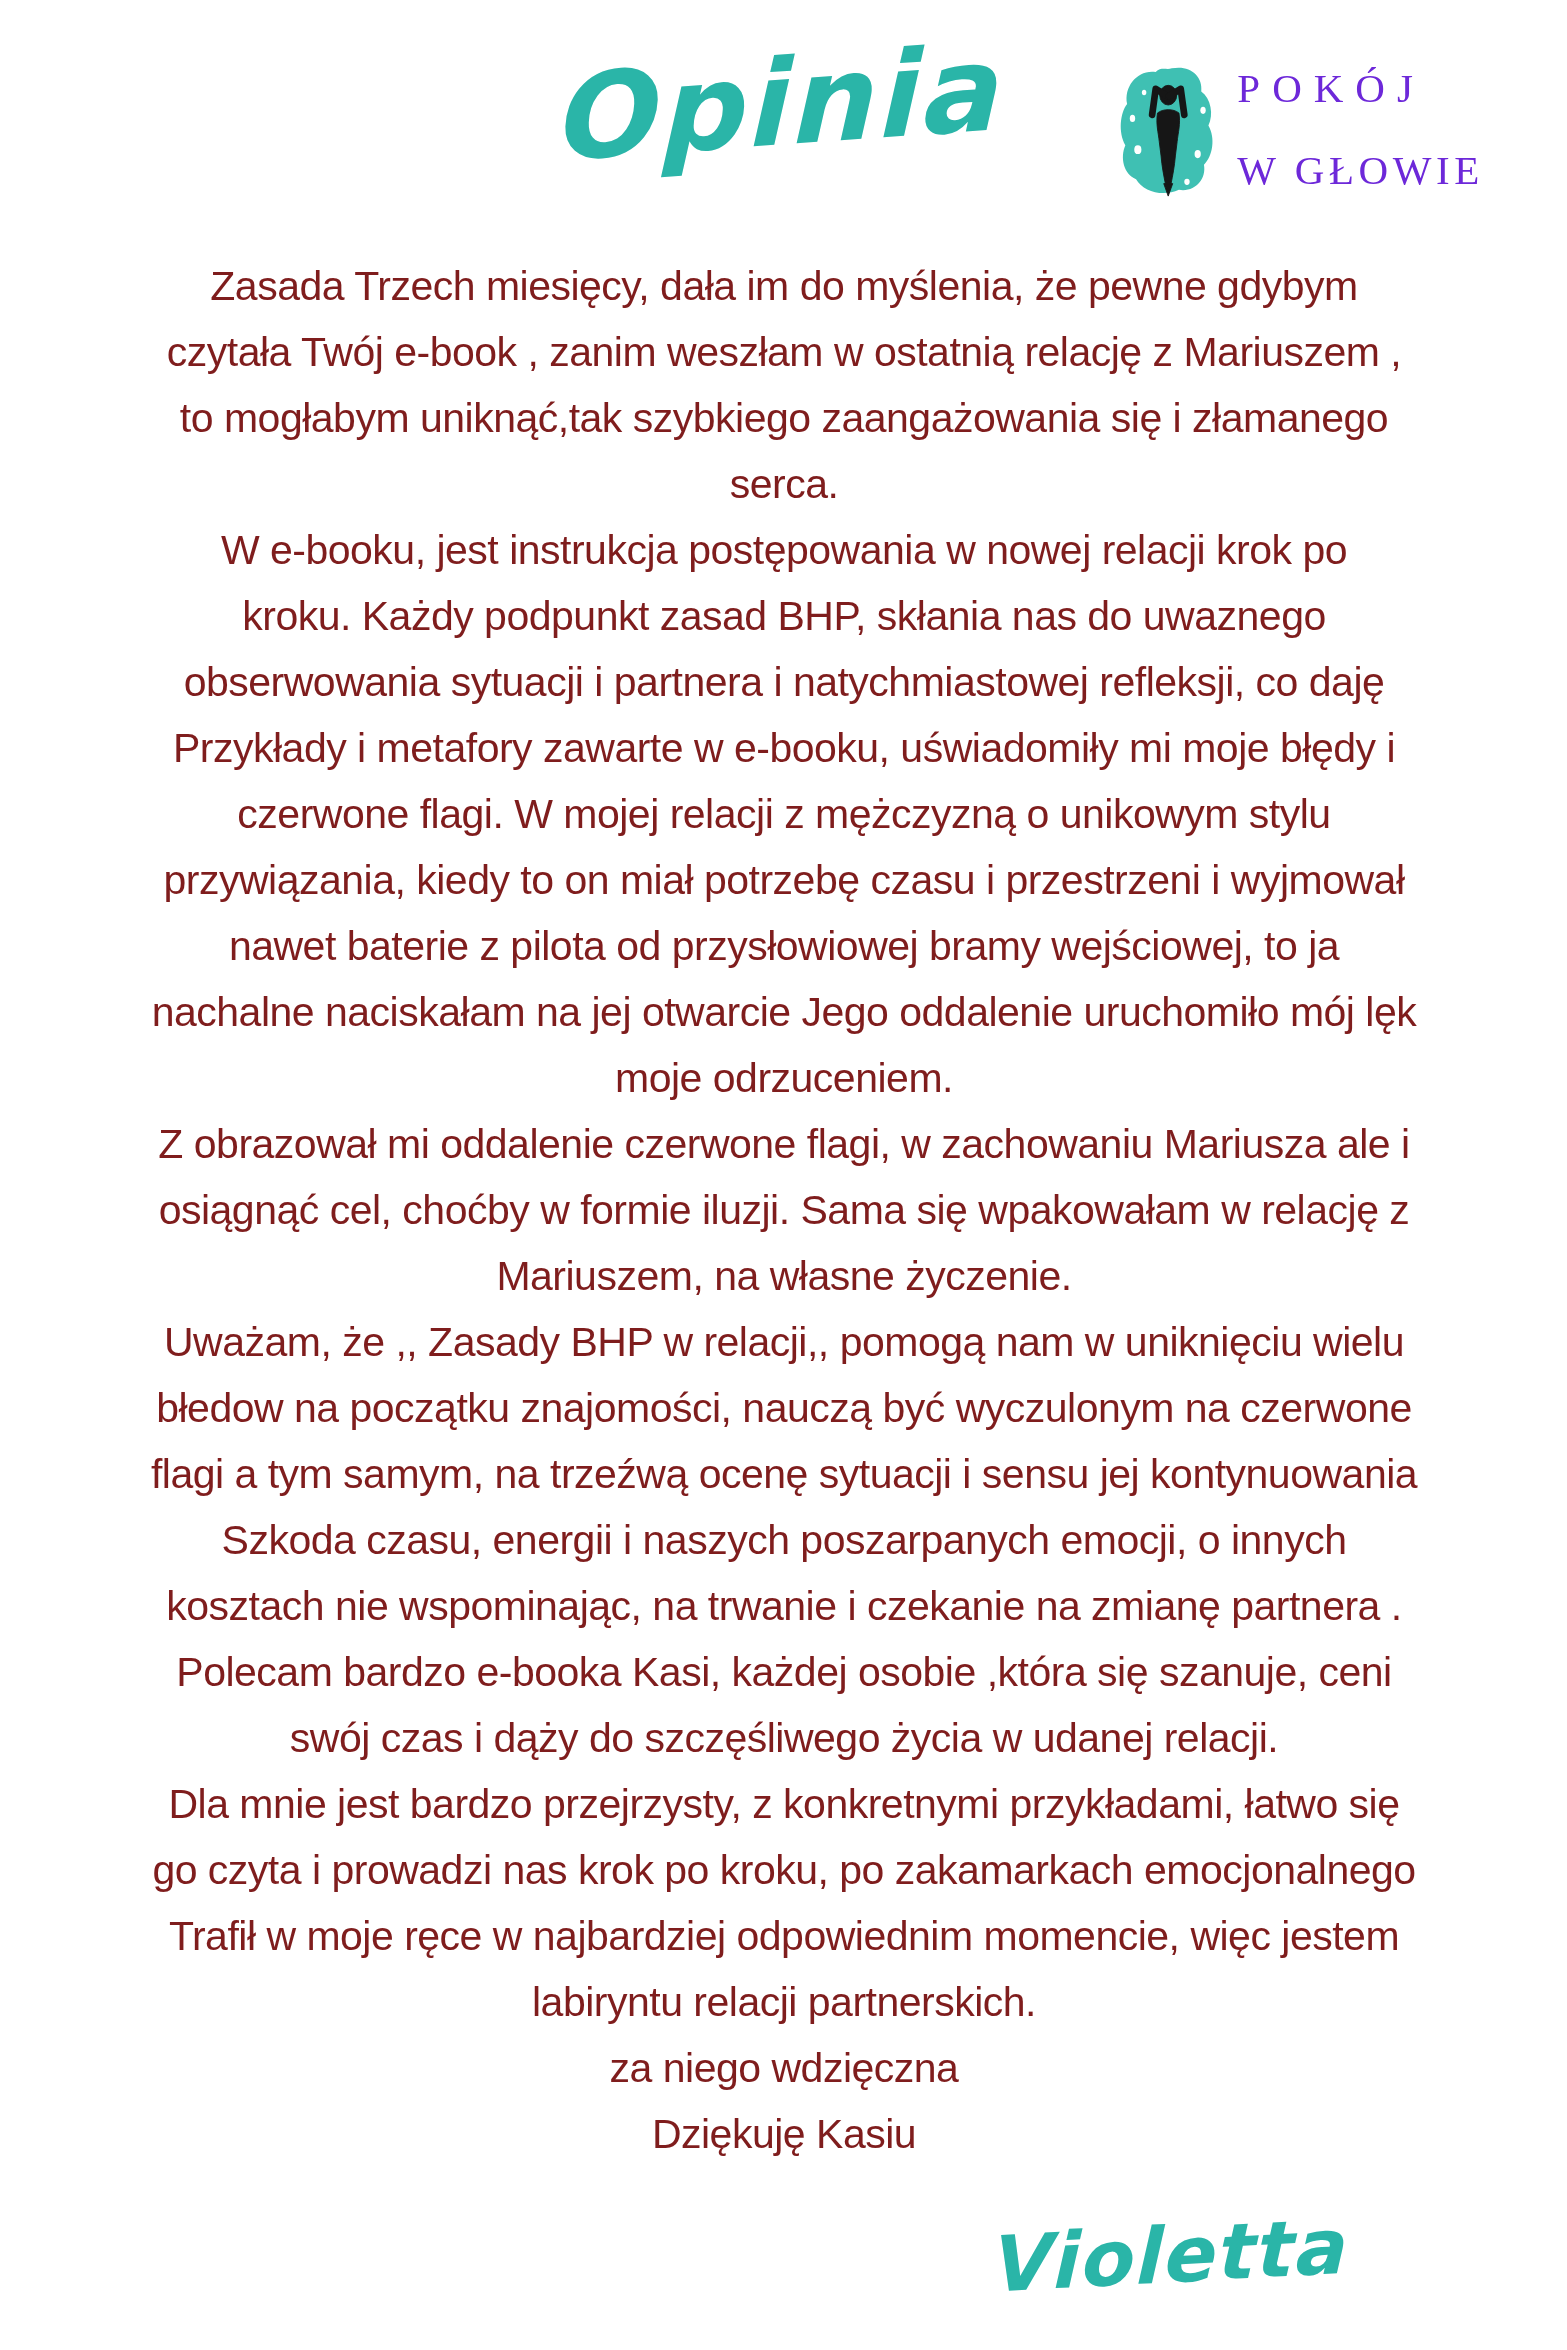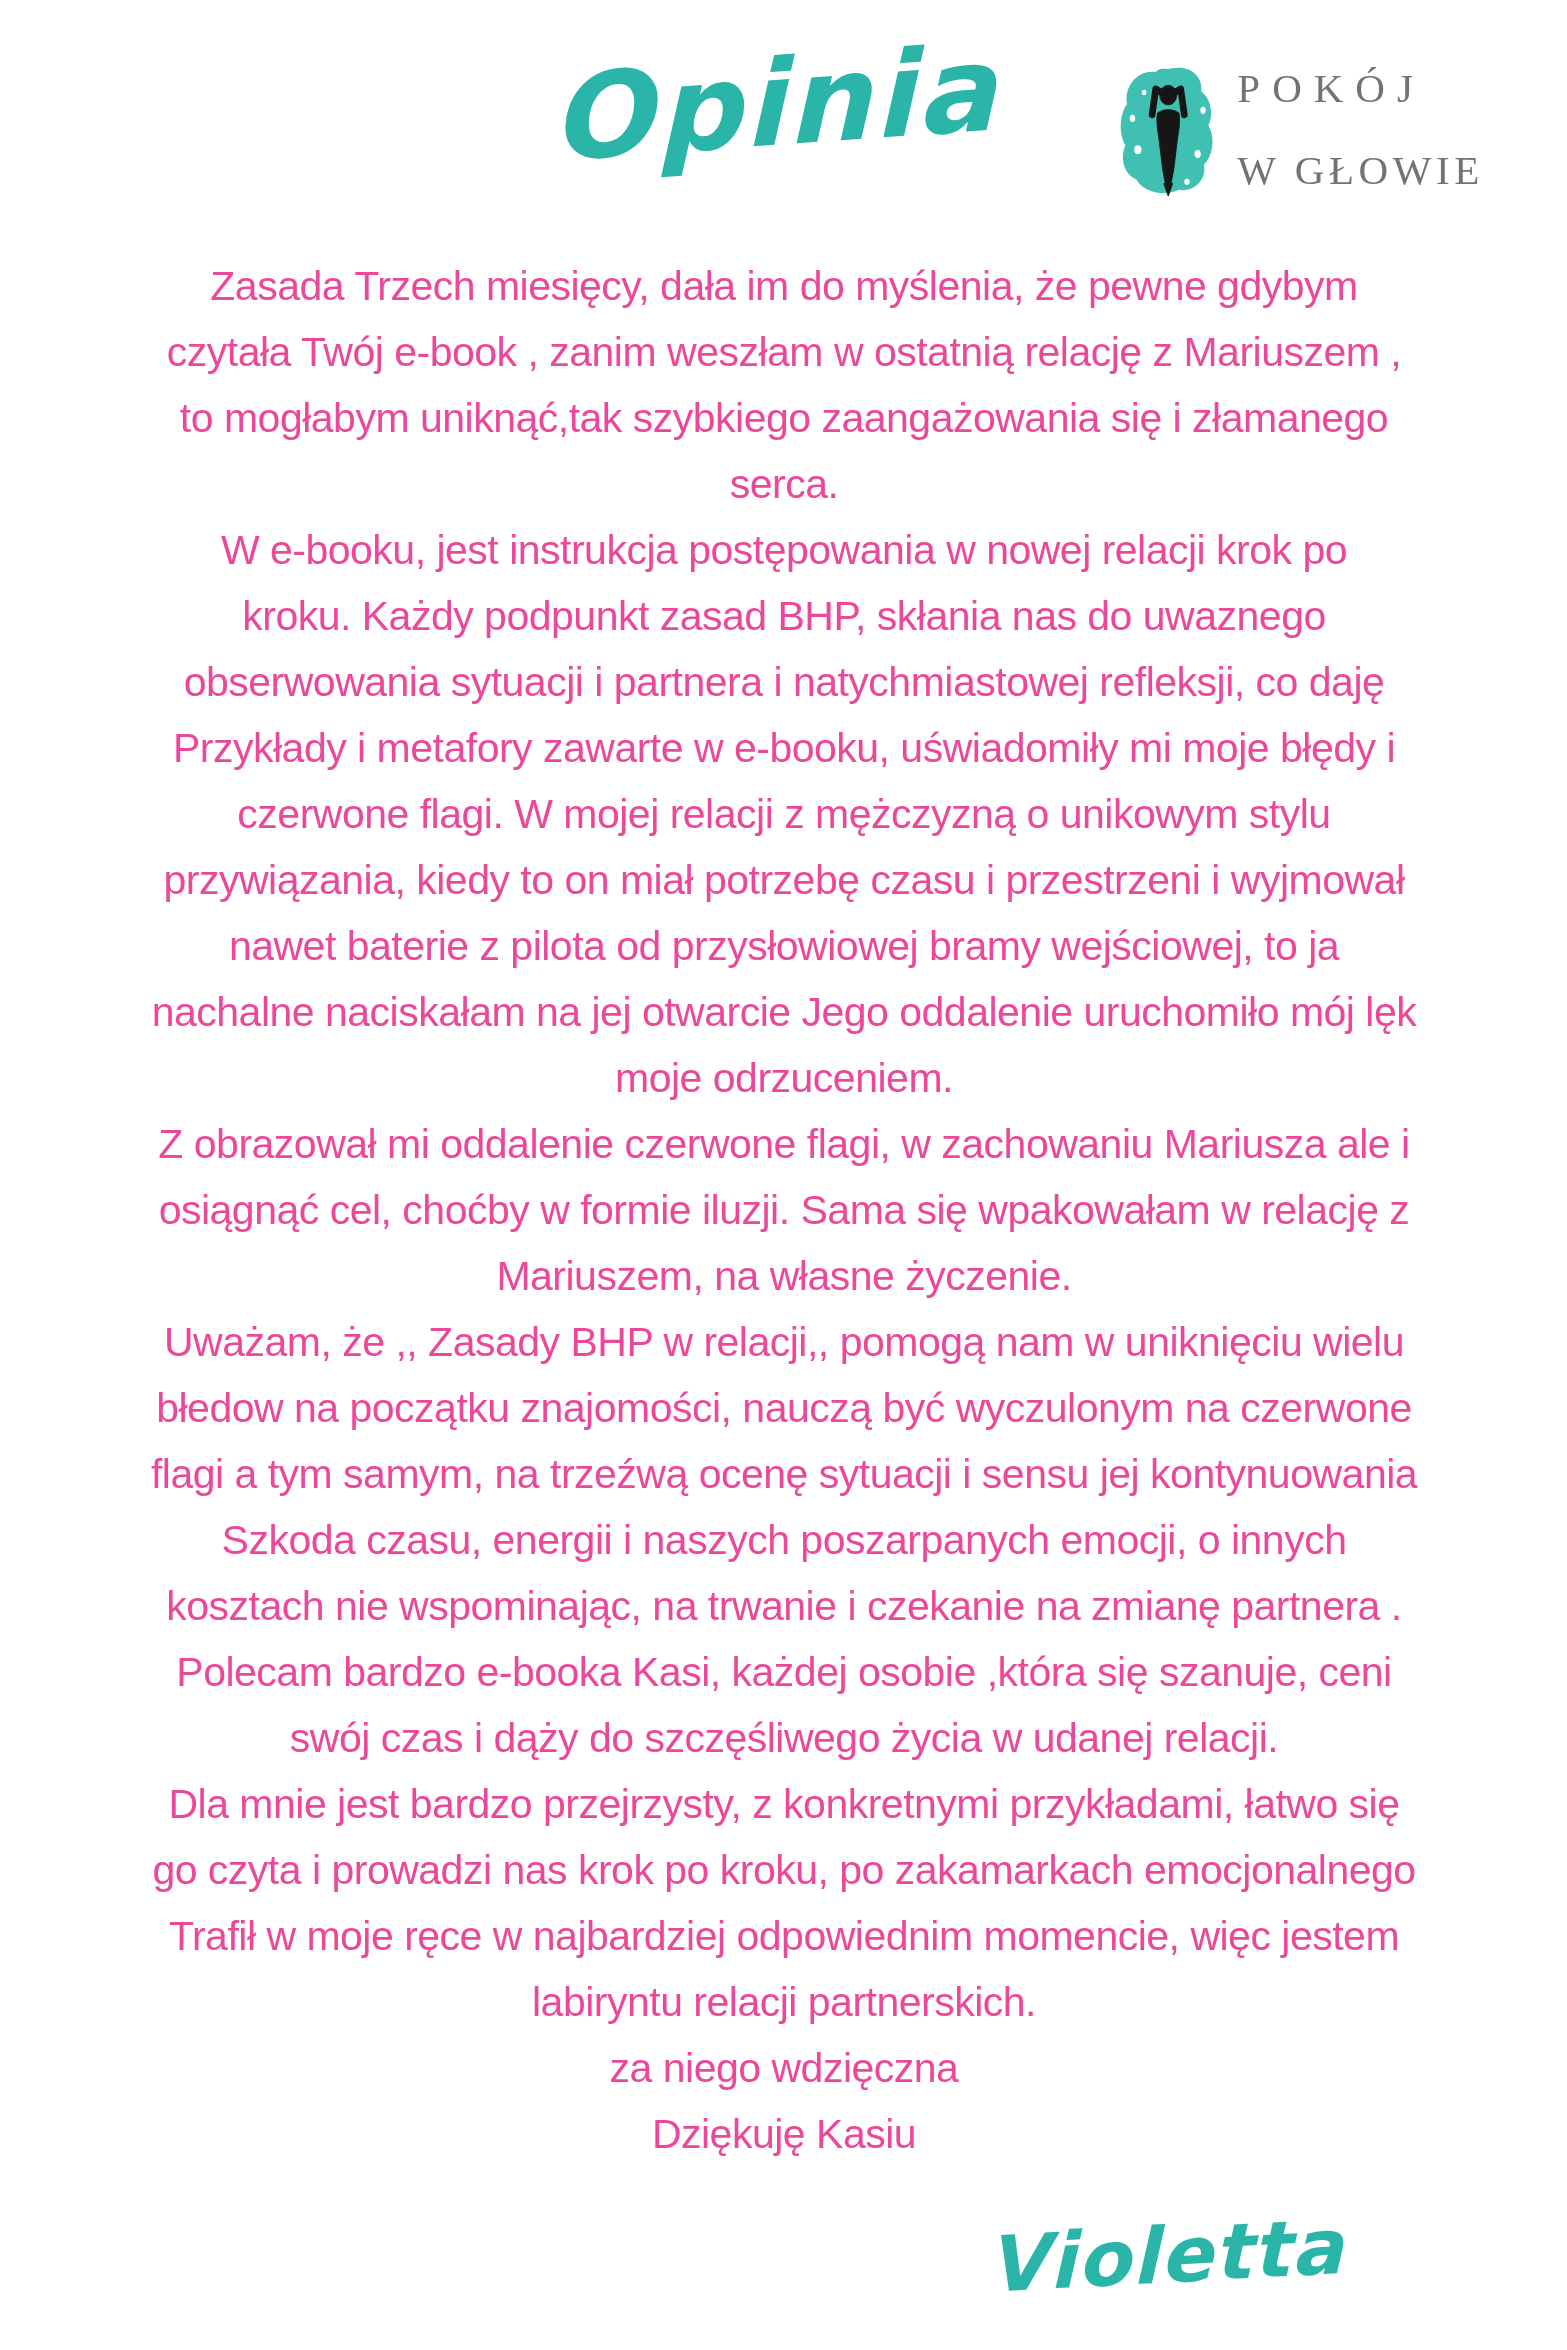--- a/index.html
+++ b/index.html
@@ -111,27 +111,27 @@
       <g id="figure" fill="#161616" stroke="#161616">
         <ellipse cx="58" cy="36" rx="9.5" ry="11"></ellipse>
         <path d="M40,58 L44,29 L57,37" fill="none" stroke-width="7.5" stroke-linecap="round" stroke-linejoin="round"></path>
         <path d="M76,58 L72,29 L59,37" fill="none" stroke-width="7.5" stroke-linecap="round" stroke-linejoin="round"></path>
         <path d="M46,56 C52,51 64,51 70,56 C72,68 69,78 68,88 L66,104
                  C65,116 63,126 61,136 L55,136 C53,126 51,116 50,104
                  L48,88 C47,78 44,68 46,56 Z"></path>
         <path d="M53,135 L63,135 L58,149 Z"></path>
       </g>
     </svg>
-    <div class="logo-text" style="color: #737373;">
+    <div class="logo-text" style="color: #6d28d9;">
       <div class="l1">POKÓJ</div>
       <div class="l2">W GŁOWIE</div>
     </div>
   </div>
 
-  <div class="body-text" style="color: #ec4899;">
+  <div class="body-text" style="color: #7f1d1d;">
       <div class="line">Zasada Trzech miesięcy, dała im do myślenia, że pewne gdybym</div>
       <div class="line">czytała Twój e-book , zanim weszłam w ostatnią relację z Mariuszem ,</div>
       <div class="line">to mogłabym uniknąć,tak szybkiego zaangażowania się i złamanego</div>
       <div class="line">serca.</div>
       <div class="line">W e-booku, jest instrukcja postępowania w nowej relacji krok po</div>
       <div class="line">kroku. Każdy podpunkt zasad BHP, skłania nas do uwaznego</div>
       <div class="line">obserwowania sytuacji i partnera i natychmiastowej refleksji, co daję</div>
       <div class="line">Przykłady i metafory zawarte w e-booku, uświadomiły mi moje błędy i</div>
       <div class="line">czerwone flagi. W mojej relacji z mężczyzną o unikowym stylu</div>
       <div class="line">przywiązania, kiedy to on miał potrzebę czasu i przestrzeni i wyjmował</div>

